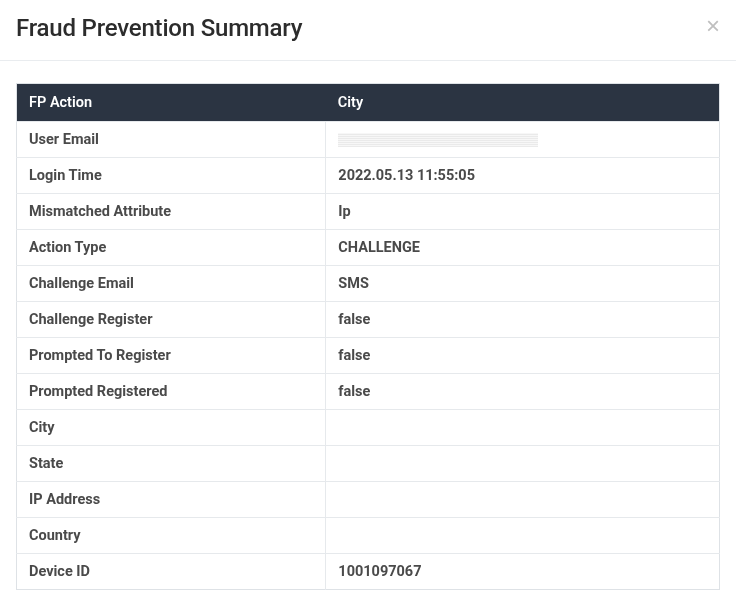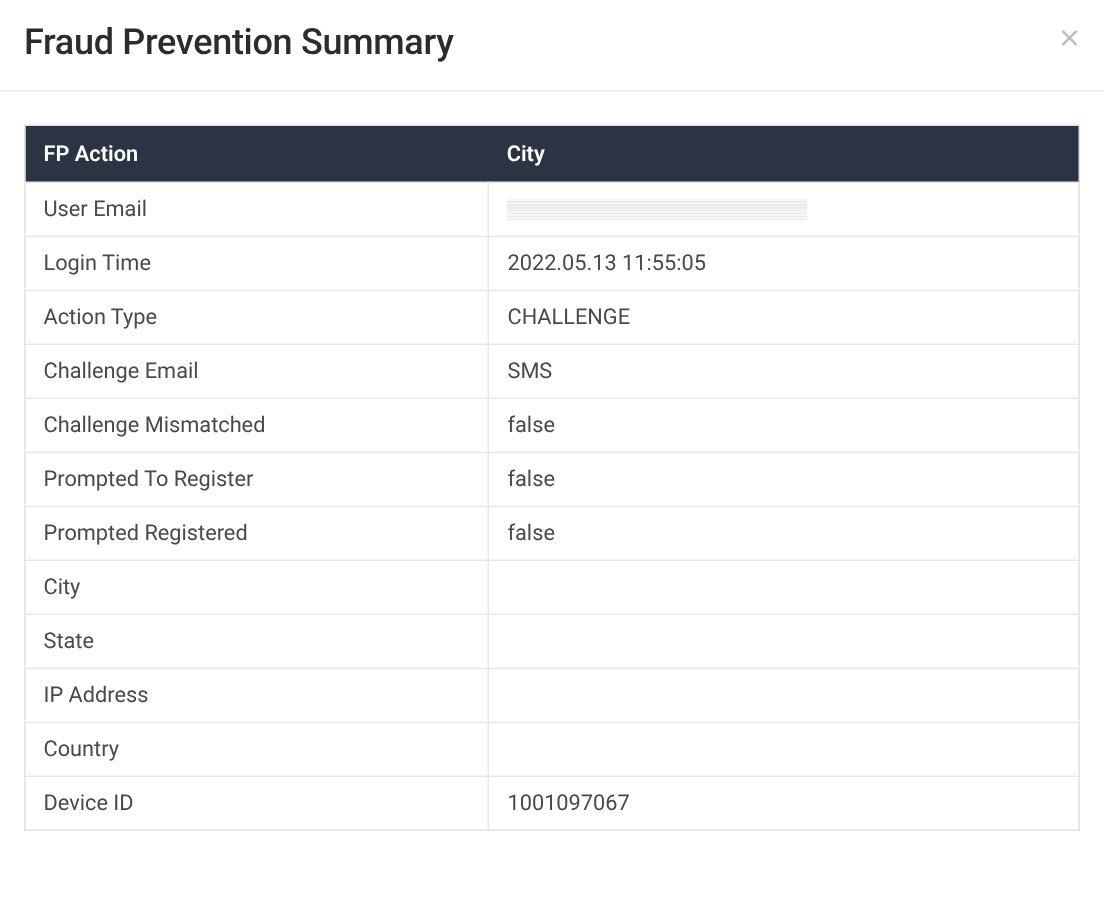--- a/index.html
+++ b/index.html
@@ -57,20 +57,21 @@
   }
   thead th:first-child {
     width: 44%;
   }
   tbody td {
     padding: 9px 12px;
     font-size: 14.5px;
     color: #4a4a4a;
     border-top: 1px solid #e6e9ec;
     vertical-align: middle;
+    font-weight: bold;
   }
   tbody td:first-child {
     border-right: 1px solid #e6e9ec;
   }
   .redacted {
     display: inline-block;
     width: 200px;
     height: 14px;
     background: repeating-linear-gradient(0deg, #eaeaea, #eaeaea 1px, #f7f7f7 1px, #f7f7f7 2px);
     filter: blur(0.4px);
@@ -96,29 +97,33 @@
       <tbody id="table-body">
       <tr>
             <td>User Email</td>
             <td><span class="redacted"></span></td>
           </tr>
           <tr>
             <td>Login Time</td>
             <td>2022.05.13 11:55:05</td>
           </tr>
           <tr>
+            <td>Mismatched Attribute</td>
+            <td>Ip</td>
+          </tr>
+          <tr>
             <td>Action Type</td>
             <td>CHALLENGE</td>
           </tr>
           <tr>
             <td>Challenge Email</td>
             <td>SMS</td>
           </tr>
           <tr>
-            <td>Challenge Mismatched</td>
+            <td>Challenge Register</td>
             <td>false</td>
           </tr>
           <tr>
             <td>Prompted To Register</td>
             <td>false</td>
           </tr>
           <tr>
             <td>Prompted Registered</td>
             <td>false</td>
           </tr>

